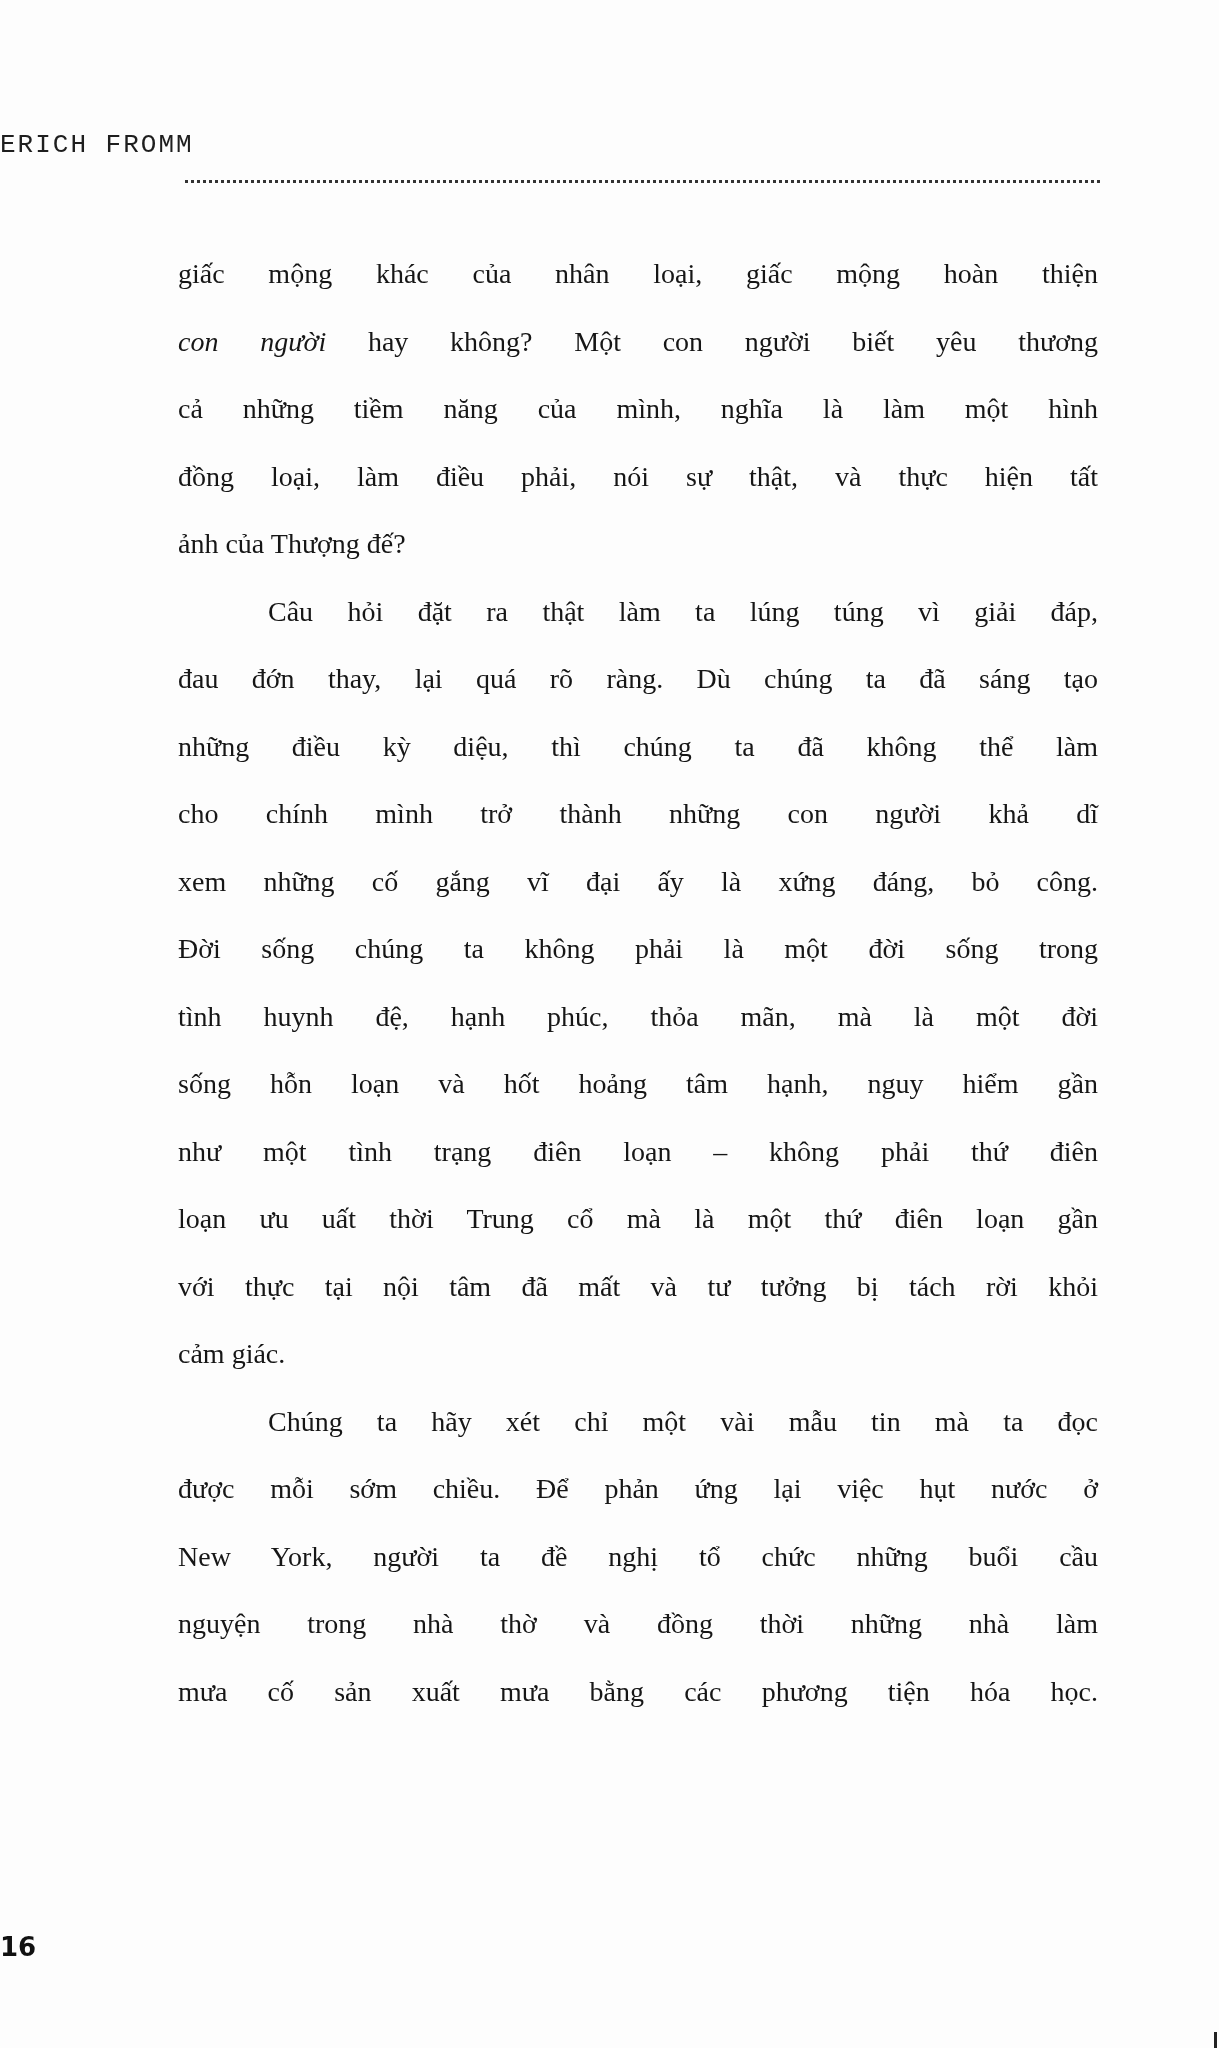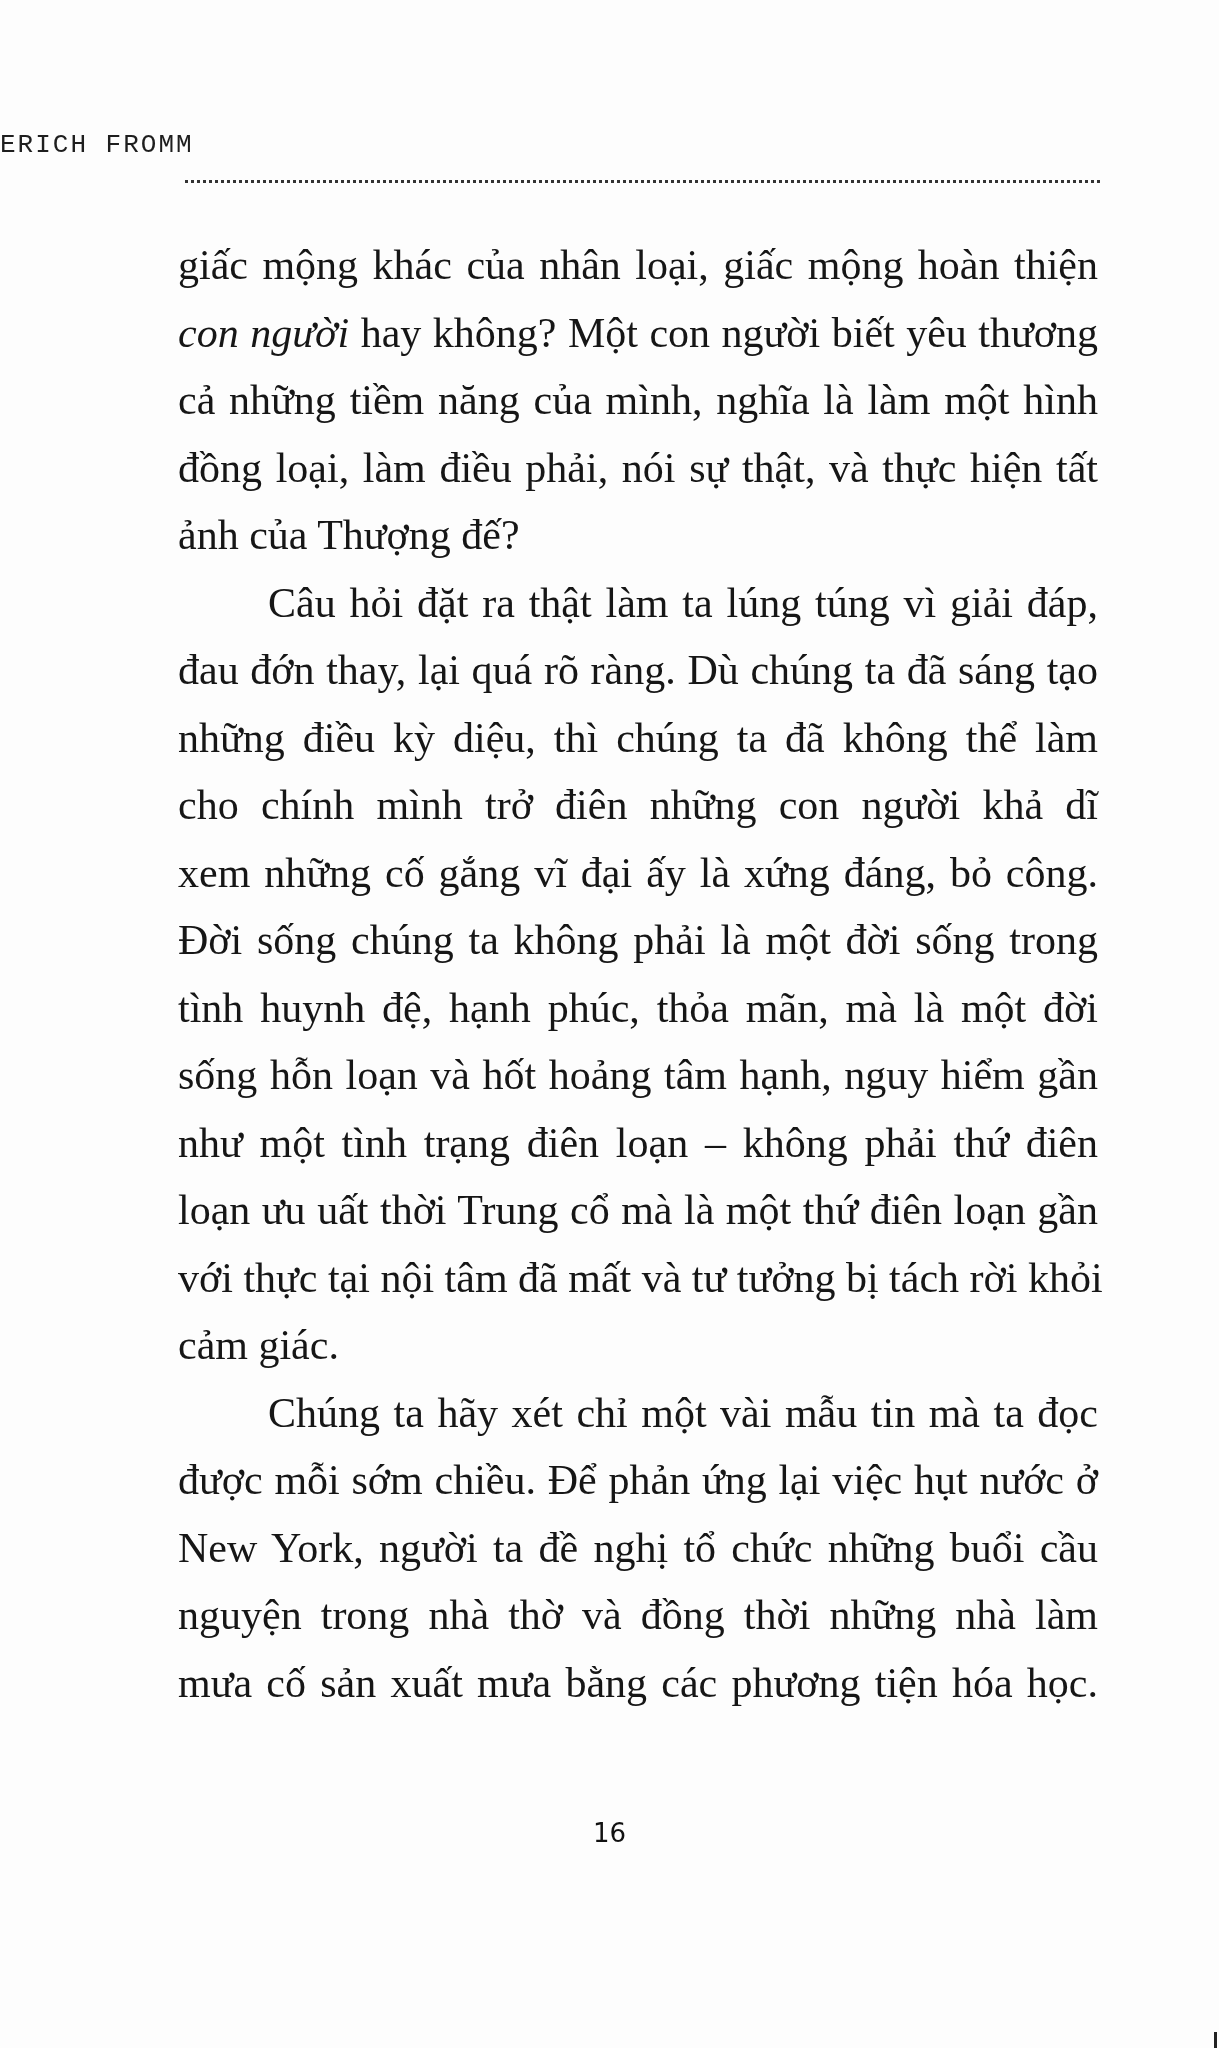--- a/index.html
+++ b/index.html
@@ -28,25 +28,25 @@
     .dotted-rule {
       position: absolute;
       top: 180px;
       left: 185px;
       width: 915px;
       height: 0;
       border-top: 3px dotted #333;
     }
     .body-text {
       position: absolute;
-      top: 232px;
+      top: 240px;
       left: 178px;
       width: 920px;
       font-family: "Liberation Serif", "DejaVu Serif", serif;
-      font-size: 42px;
+      font-size: 28px;
       line-height: 67.5px;
       color: #161616;
     }
     .para {
       margin: 0;
       text-align: justify;
       text-align-last: auto;
     }
     .para.indent {
       text-indent: 90px;
@@ -65,26 +65,25 @@
       padding-left: 90px;
     }
     .para.indent {
       text-indent: 0;
     }
     .italic {
       font-style: italic;
     }
     .page-number {
       position: absolute;
-      top: 1818px;
+      top: 1932px;
       left: 0;
       width: 1219px;
-      text-align: center;
       font-family: "DejaVu Sans", sans-serif;
-      font-weight: normal;
+      font-weight: bold;
       font-size: 26px;
       color: #111;
     }
     .edge-mark {
       position: absolute;
       right: 2px;
       top: 2032px;
       width: 3px;
       height: 16px;
       background: #222;
@@ -101,21 +100,21 @@
     <span class="line">giấc mộng khác của nhân loại, giấc mộng hoàn thiện</span>
     <span class="line"><span class="italic">con người</span><span> hay không? Một con người biết yêu thương</span></span>
     <span class="line">cả những tiềm năng của mình, nghĩa là làm một hình</span>
     <span class="line">đồng loại, làm điều phải, nói sự thật, và thực hiện tất</span>
     <span class="line last">ảnh của Thượng đế?</span>
   </p>
   <p class="para indent">
     <span class="line">Câu hỏi đặt ra thật làm ta lúng túng vì giải đáp,</span>
     <span class="line">đau đớn thay, lại quá rõ ràng. Dù chúng ta đã sáng tạo</span>
     <span class="line">những điều kỳ diệu, thì chúng ta đã không thể làm</span>
-    <span class="line">cho chính mình trở điên những con người khả dĩ</span>
+    <span class="line">cho chính mình trở thành những con người khả dĩ</span>
     <span class="line">xem những cố gắng vĩ đại ấy là xứng đáng, bỏ công.</span>
     <span class="line">Đời sống chúng ta không phải là một đời sống trong</span>
     <span class="line">tình huynh đệ, hạnh phúc, thỏa mãn, mà là một đời</span>
     <span class="line">sống hỗn loạn và hốt hoảng tâm hạnh, nguy hiểm gần</span>
     <span class="line">như một tình trạng điên loạn – không phải thứ điên</span>
     <span class="line">loạn ưu uất thời Trung cổ mà là một thứ điên loạn gần</span>
     <span class="line">với thực tại nội tâm đã mất và tư tưởng bị tách rời khỏi</span>
     <span class="line last">cảm giác.</span>
   </p>
   <p class="para indent">

